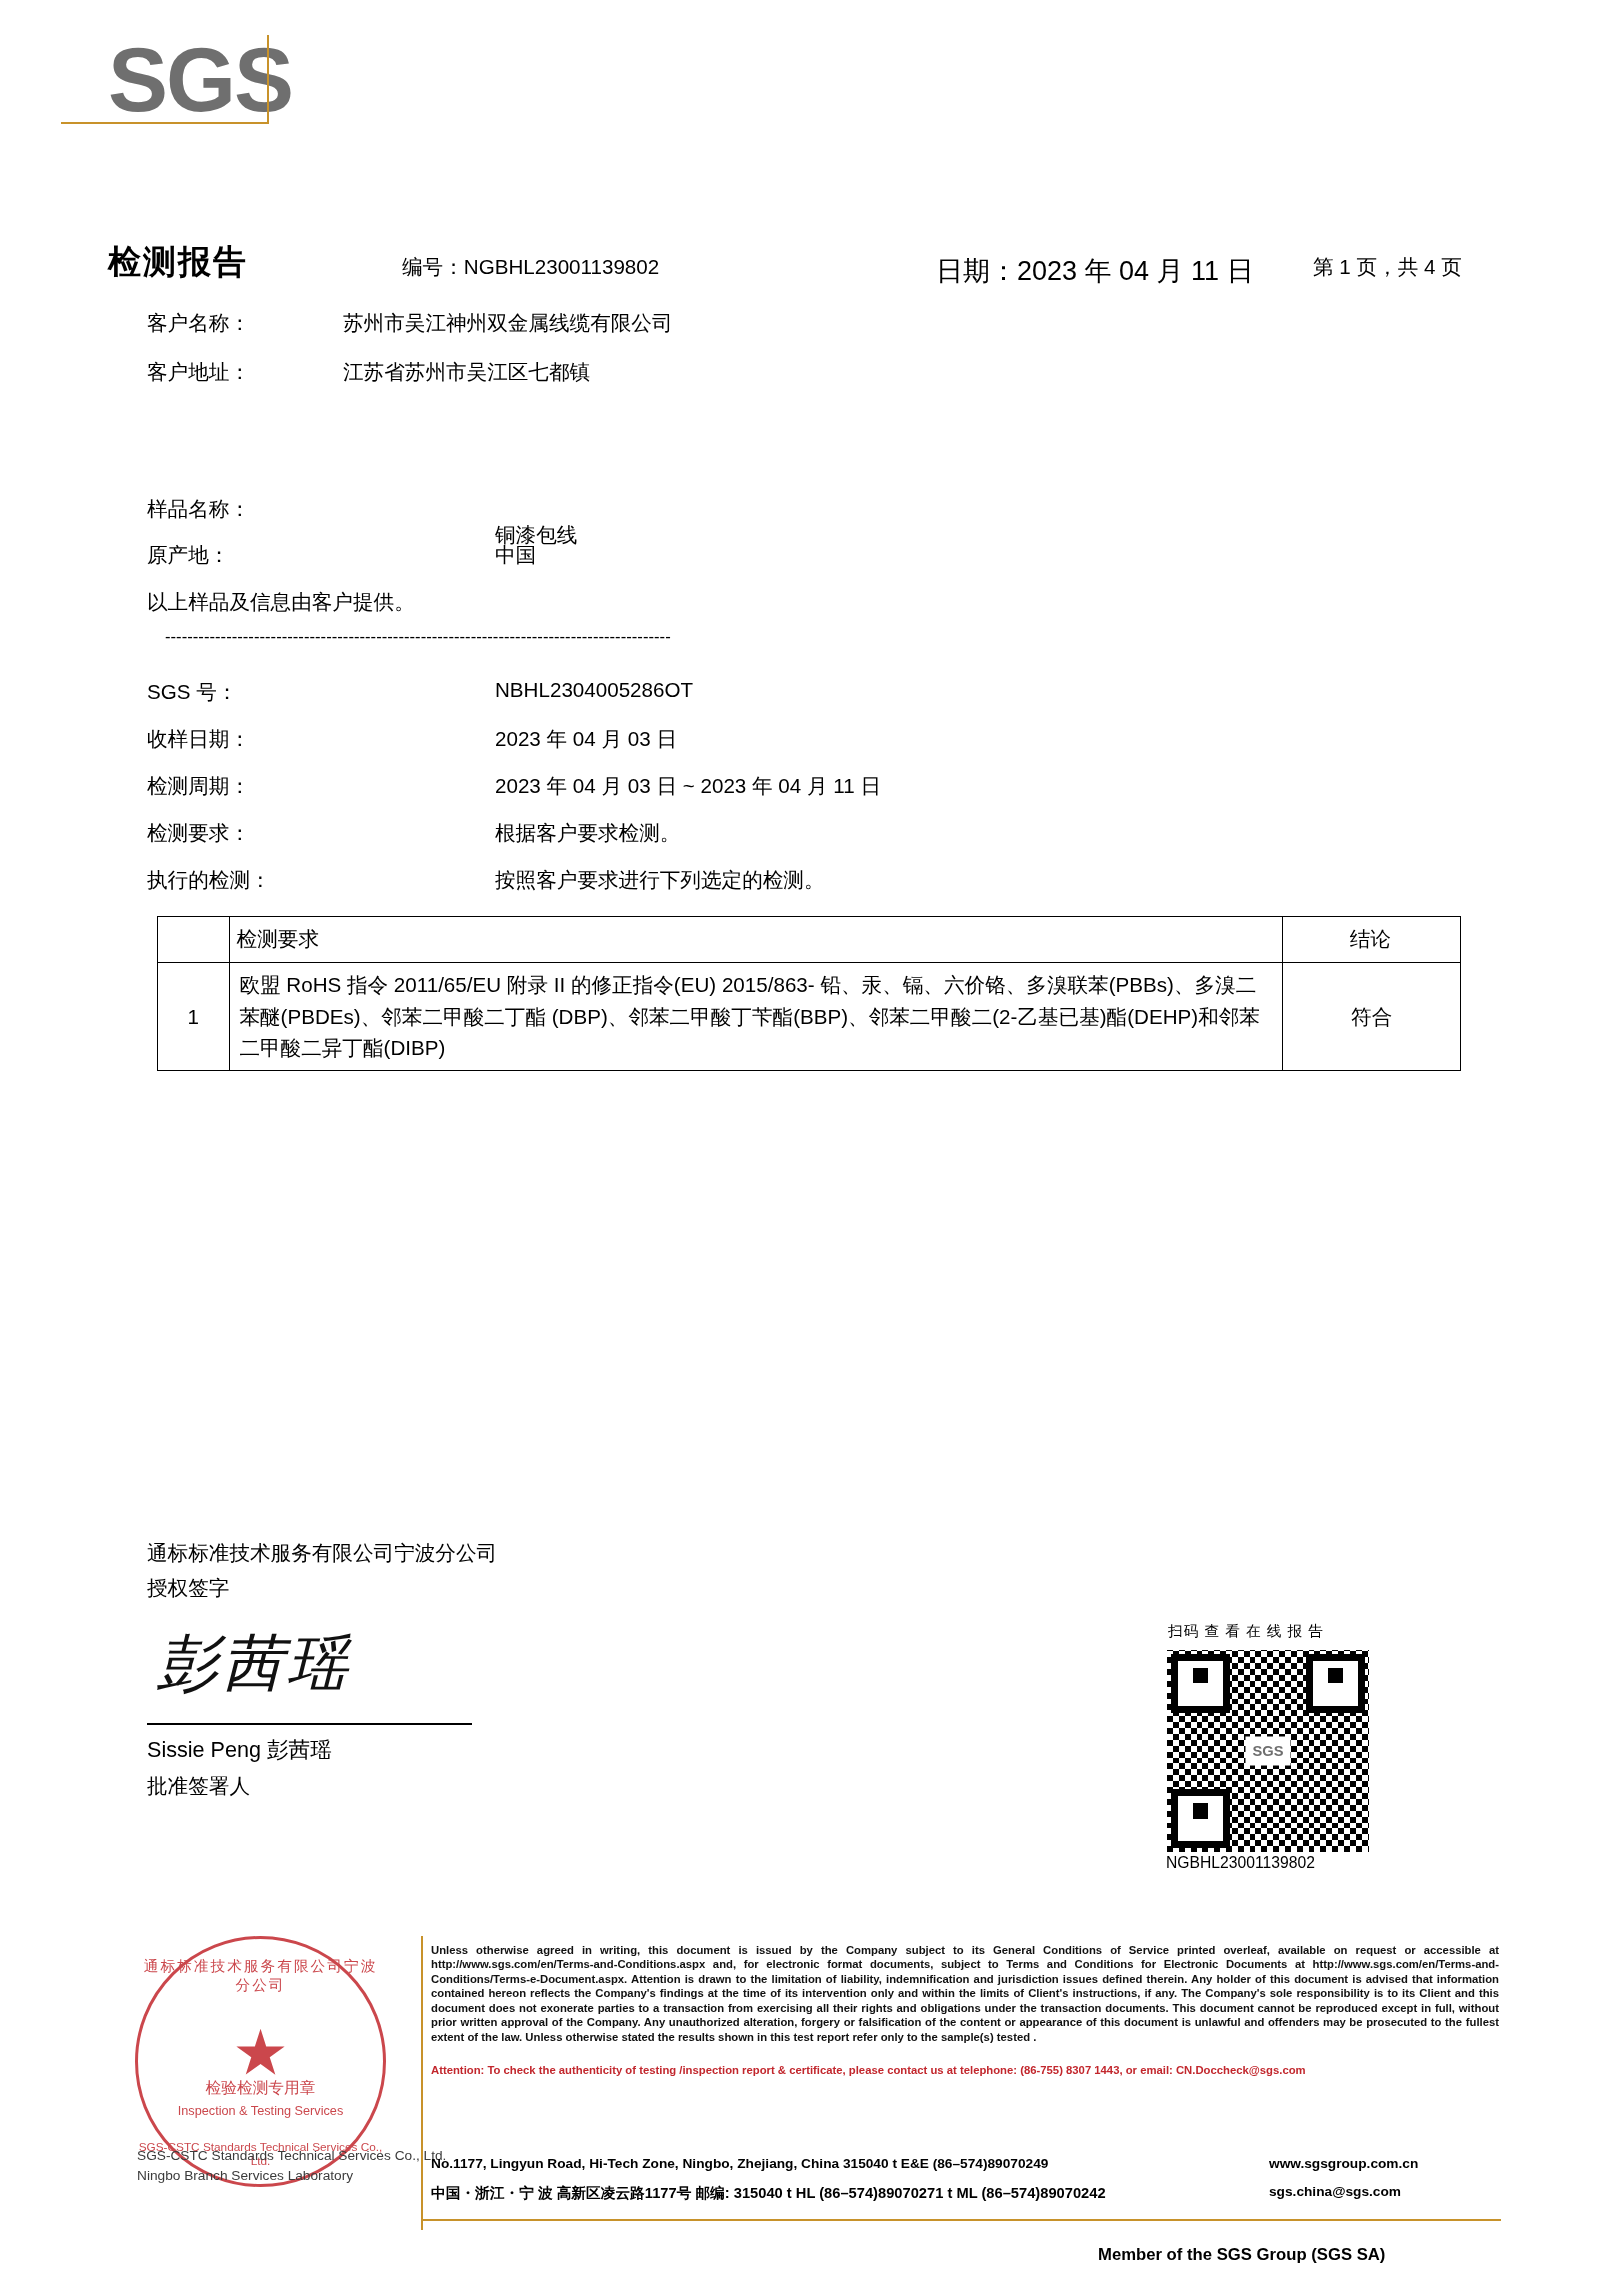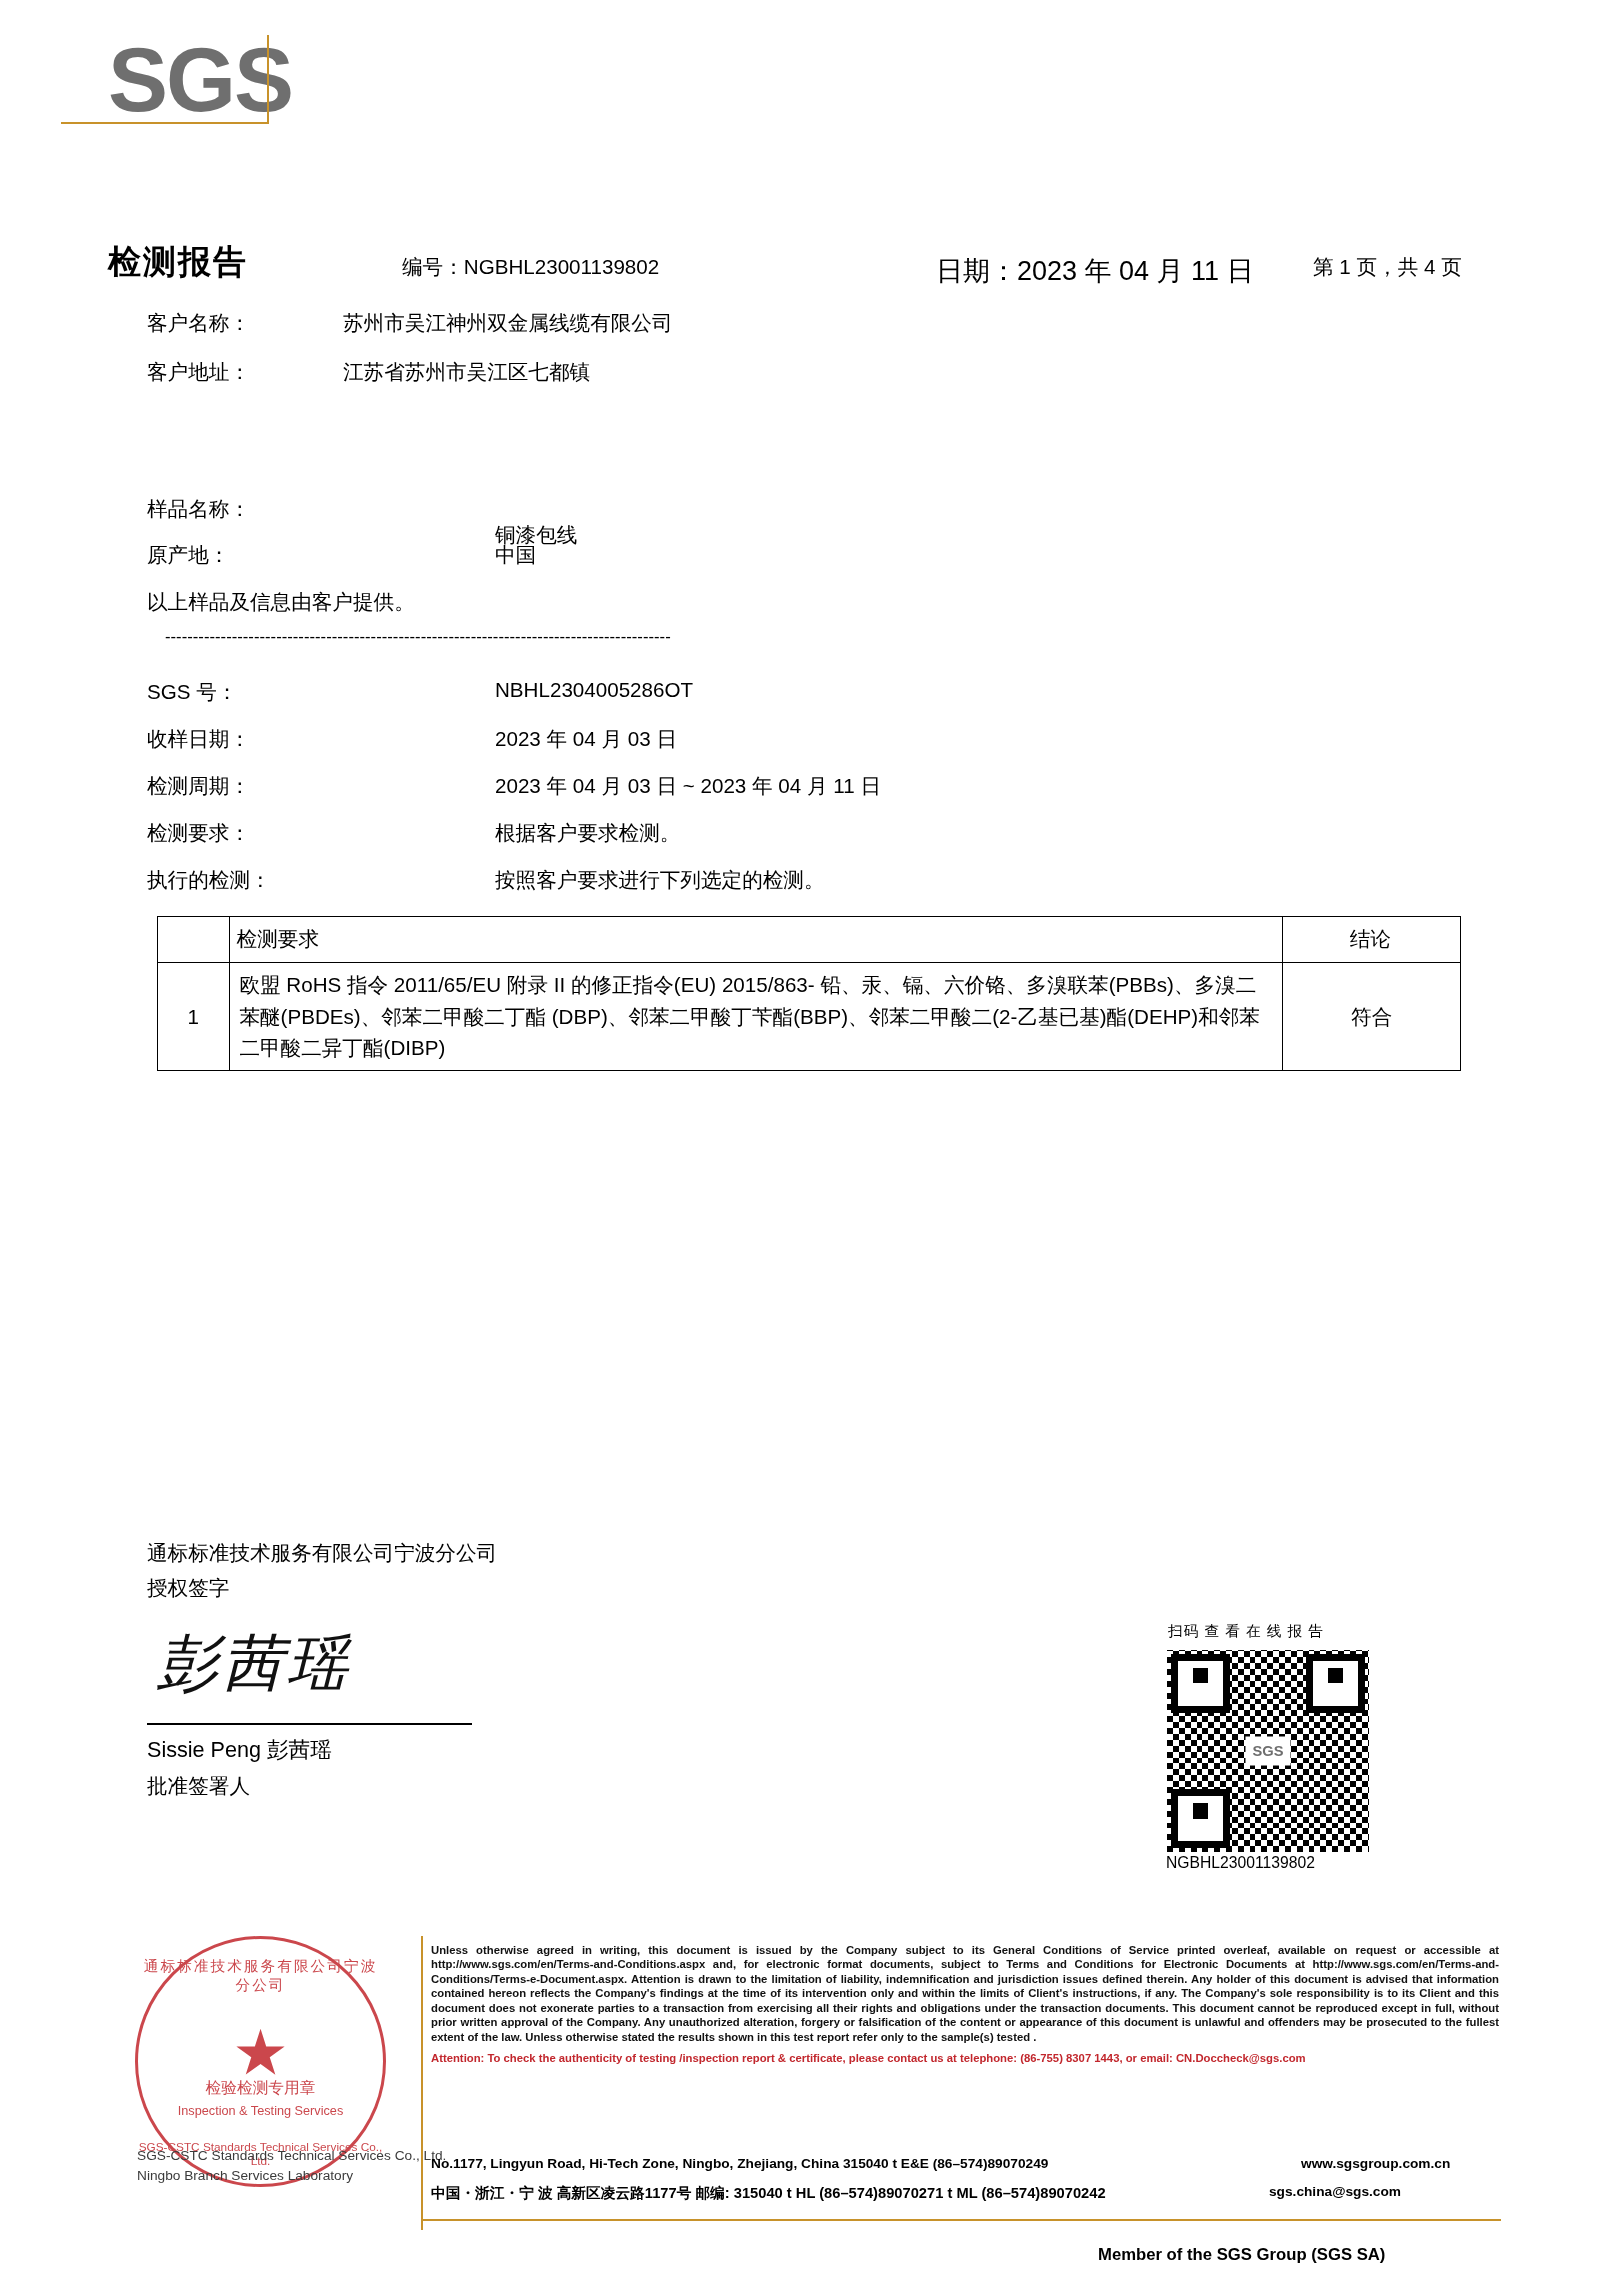--- a/index.html
+++ b/index.html
@@ -326,35 +326,34 @@
     width:1068px;
     font-size:11.3px;
     line-height:1.28;
     font-weight:bold;
     color:#111;
     text-align:justify;
   }
   .legal .att{
     color:#c2272d;
     display:block;
-    margin-top:7px;
+    margin-top:19px;
   }
   .addr1{
     position:absolute;
     left:431px;
     top:2156px;
     font-size:13.7px;
     font-weight:bold;
   }
   .addr1 .right{
     position:absolute;
     left:838px;
     top:0;
     font-weight:bold;
-    margin-left:32px;
   }
   .addr2{
     position:absolute;
     left:431px;
     top:2184px;
     font-size:14.7px;
     font-weight:bold;
   }
   .addr2 .right{
     position:absolute;

